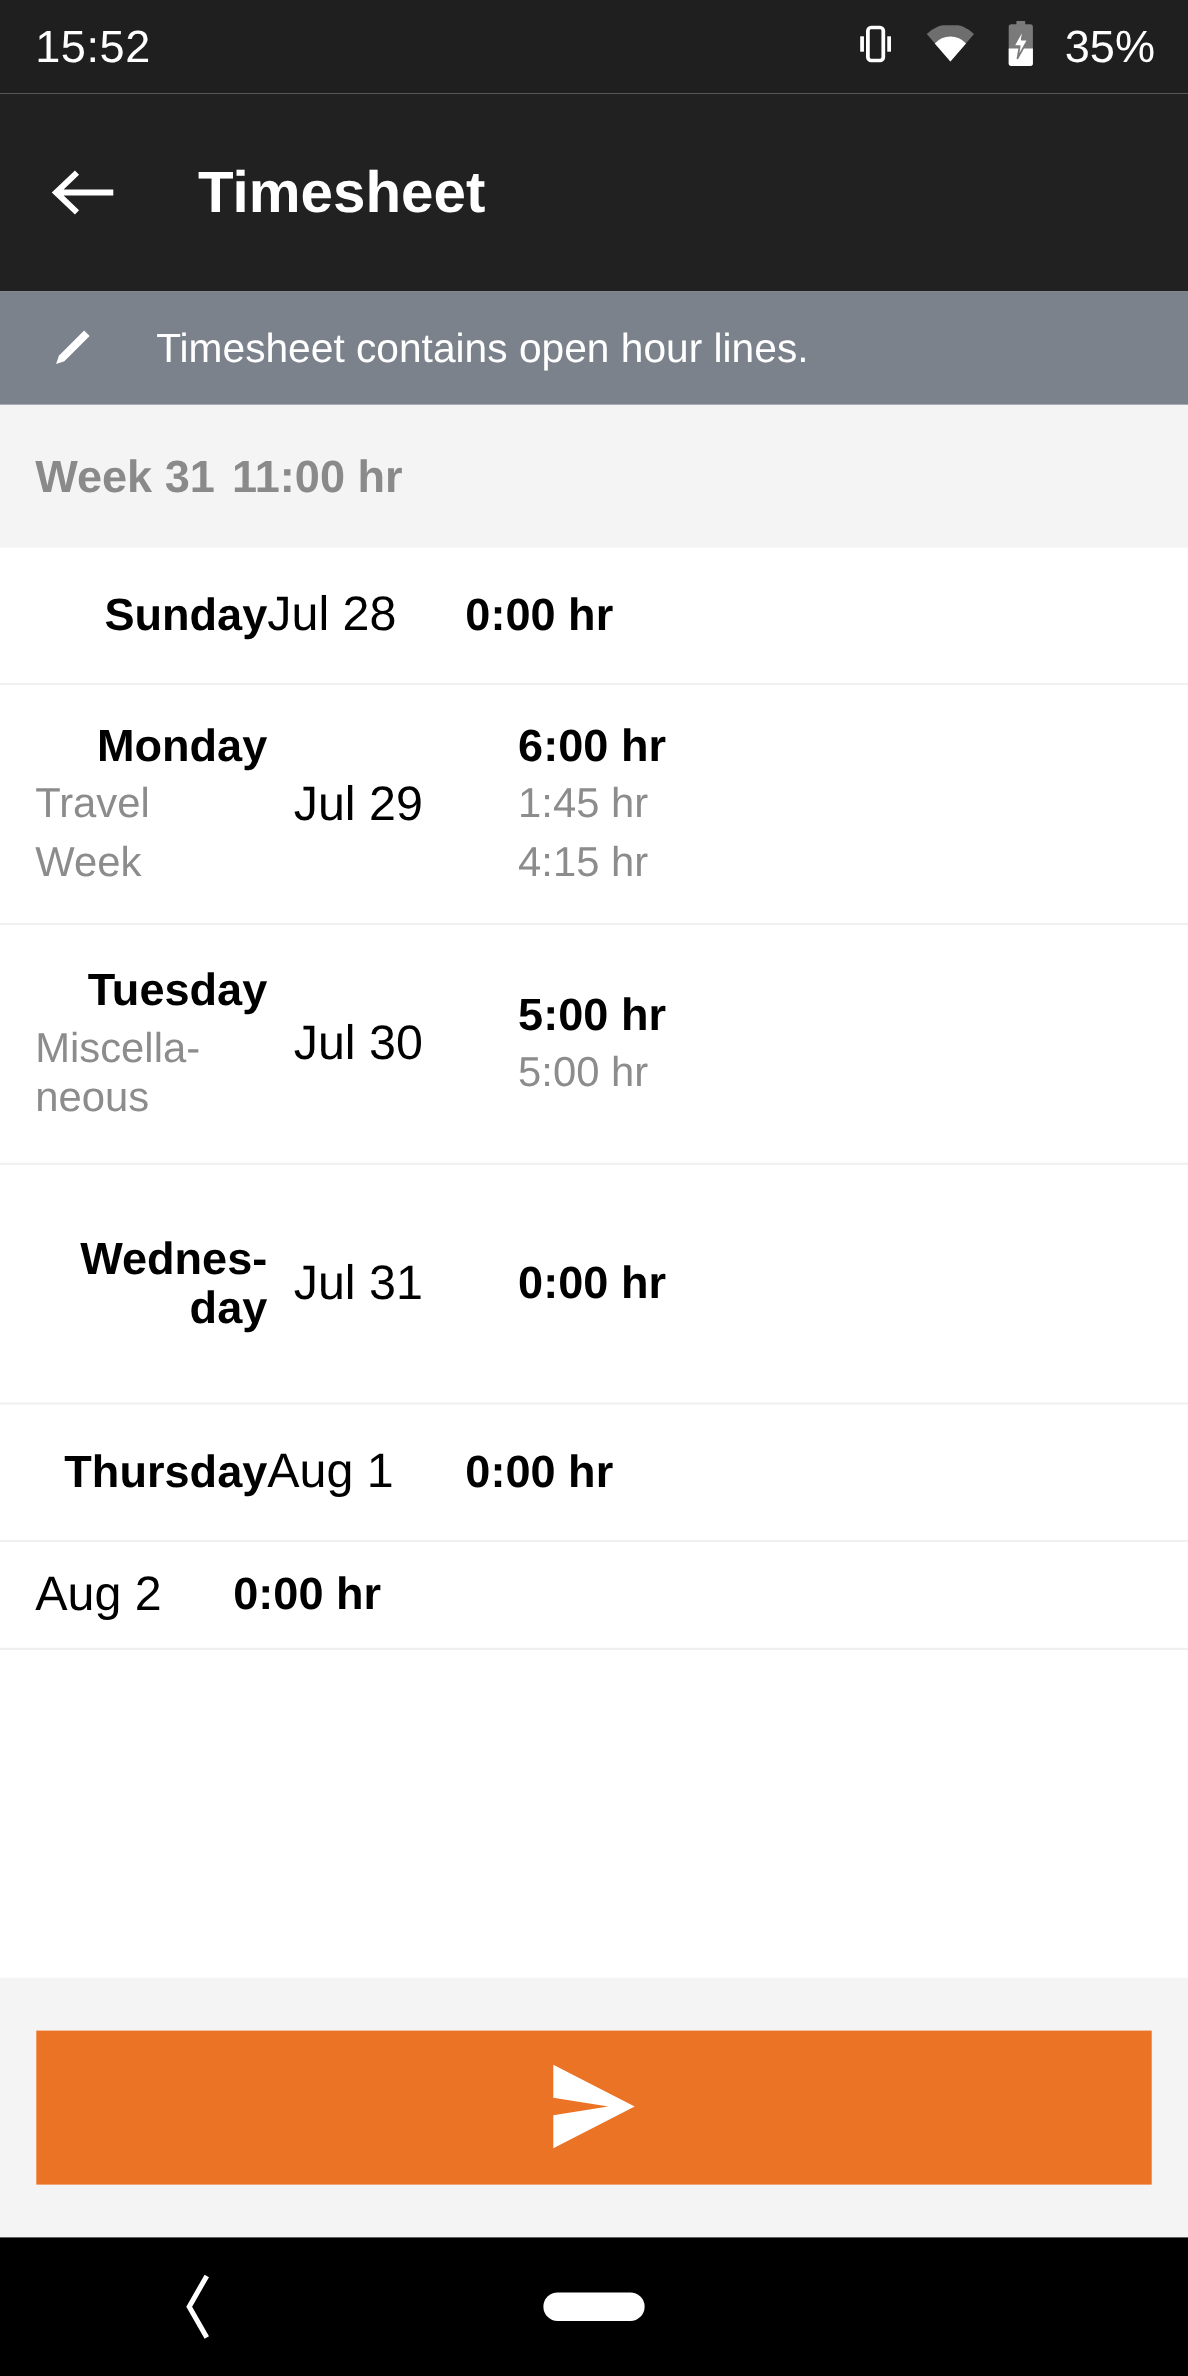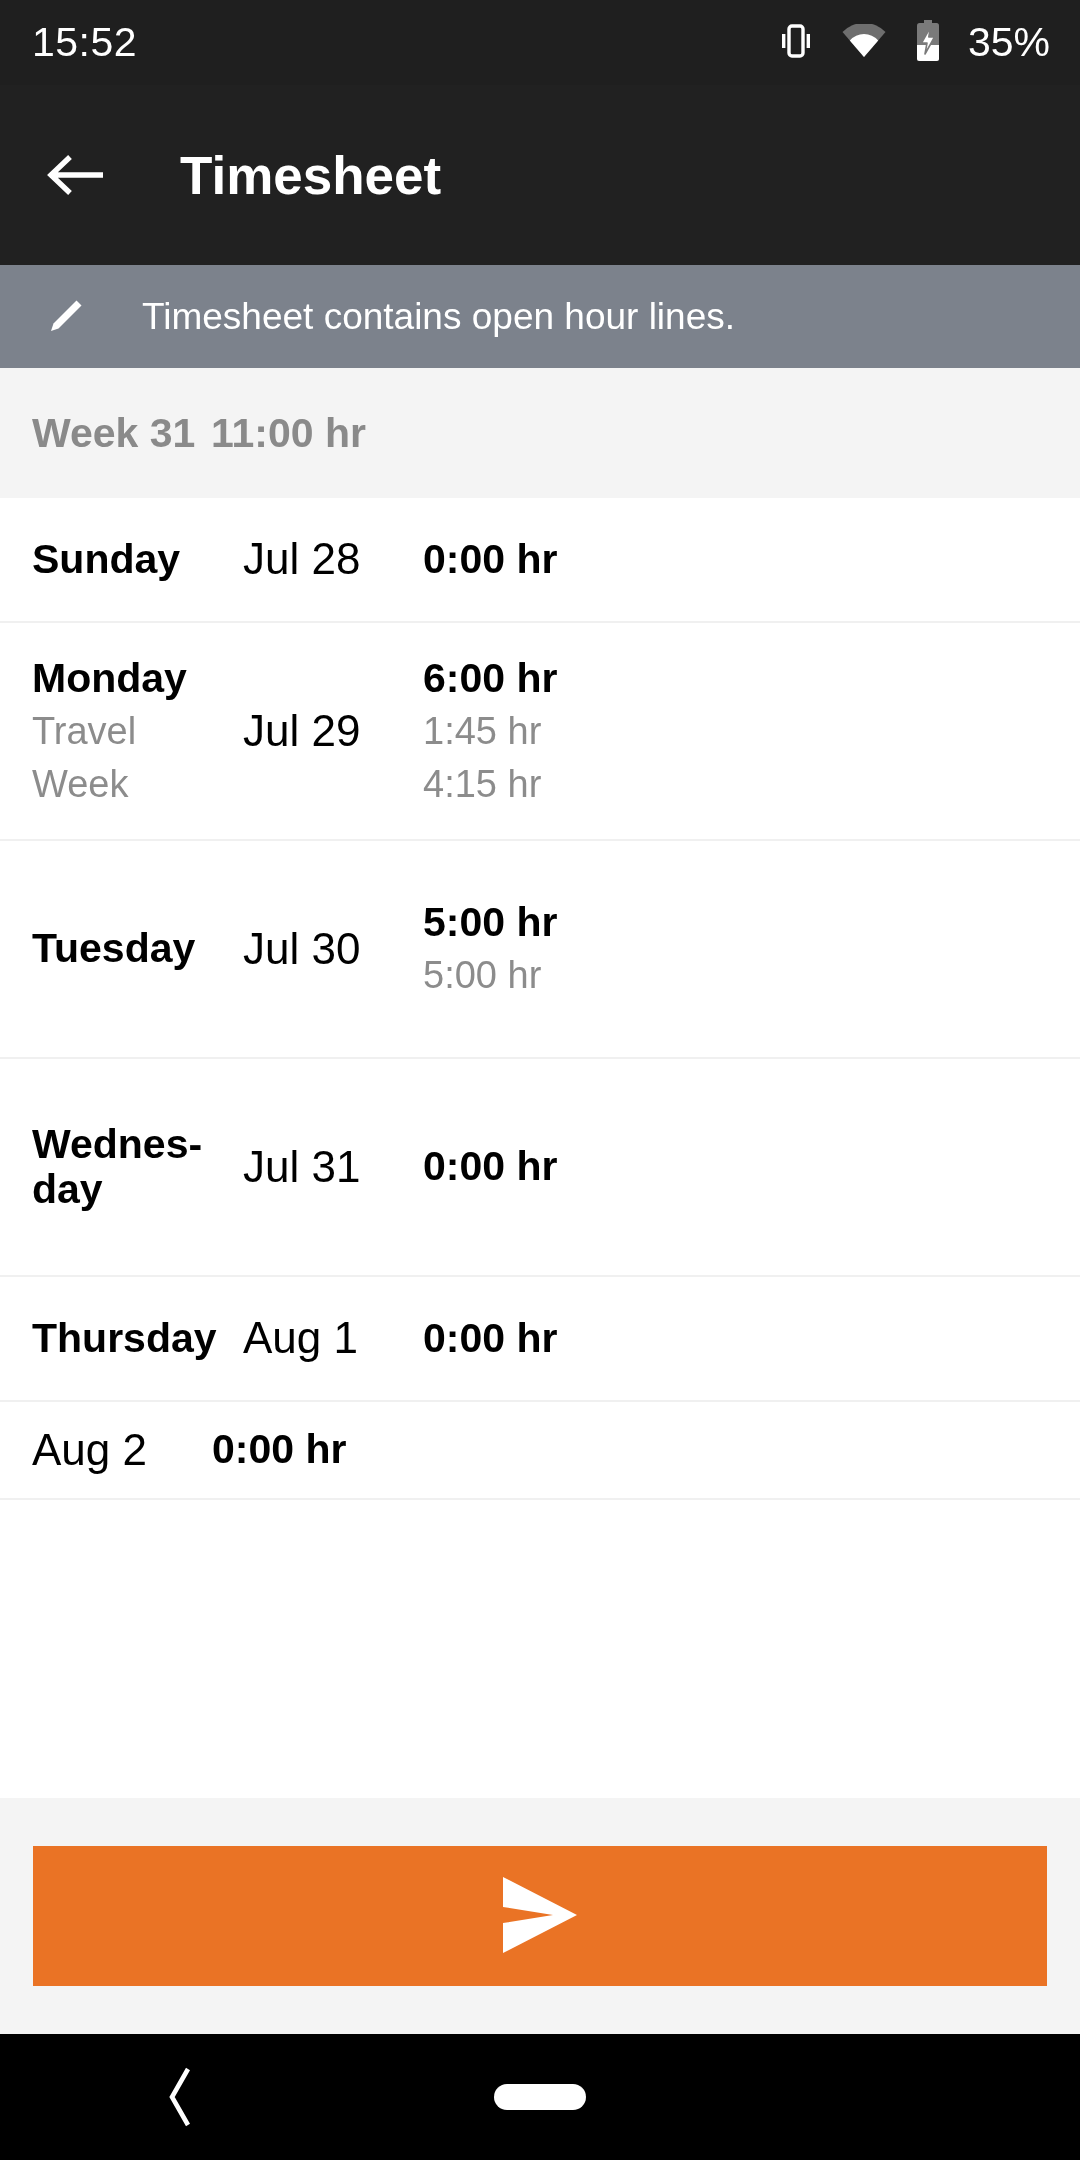--- a/index.html
+++ b/index.html
@@ -50,28 +50,28 @@
 
   
   .daylist{ background:#ffffff; }
   .day-row{
     display:flex; align-items:center;
     border-bottom:2px solid #f0f0f0;
     background:#ffffff;
     padding:0 0 0 32px;
   }
   .day-row.r-plain{ height:125px; }
-  .day-row.r-tall{  height:218px; }
+  .day-row.r-tall{  height:218px;gap:24px; }
   .day-row.r-last{  height:98px; border-bottom:2px solid #f0f0f0; }
 
   .col-day{ width:211px; flex:0 0 211px; }
   .col-date{ width:180px; flex:0 0 180px; }
   .col-hours{ flex:1 1 auto; }
 
-  .day-name{ font-size:41px; font-weight:700; color:#000; line-height:1.1; }
+  .day-name{ font-size:41px; font-weight:700; color:#000; line-height:1.1;text-align:right; }
   .day-date{ font-size:44px; font-weight:400; color:#000; line-height:1.1; }
   .day-total{ font-size:41px; font-weight:700; color:#000; line-height:1.1; }
   .sub-line{ font-size:38px; font-weight:400; color:#8c8c8c; line-height:1.18; margin-top:8px;}
 
   
   .footer{
     position:absolute; left:0; right:0; top:1798px; height:236px;
     background:#f4f4f4;
     display:flex; align-items:center; justify-content:center;
   }
@@ -170,20 +170,21 @@
       </div>
       <div class="col-hours">
         <div class="day-total">6:00 hr</div>
         <div class="sub-line">1:45 hr</div>
         <div class="sub-line">4:15 hr</div>
       </div>
     </div>
     <div class="day-row r-tall">
       <div class="col-day">
         <div class="day-name">Tuesday</div>
+        <div class="sub-line">Miscella-<br>neous</div>
       </div>
       <div class="col-date">
         <div class="day-date">Jul 30</div>
       </div>
       <div class="col-hours">
         <div class="day-total">5:00 hr</div>
         <div class="sub-line">5:00 hr</div>
       </div>
     </div>
     <div class="day-row r-tall">

